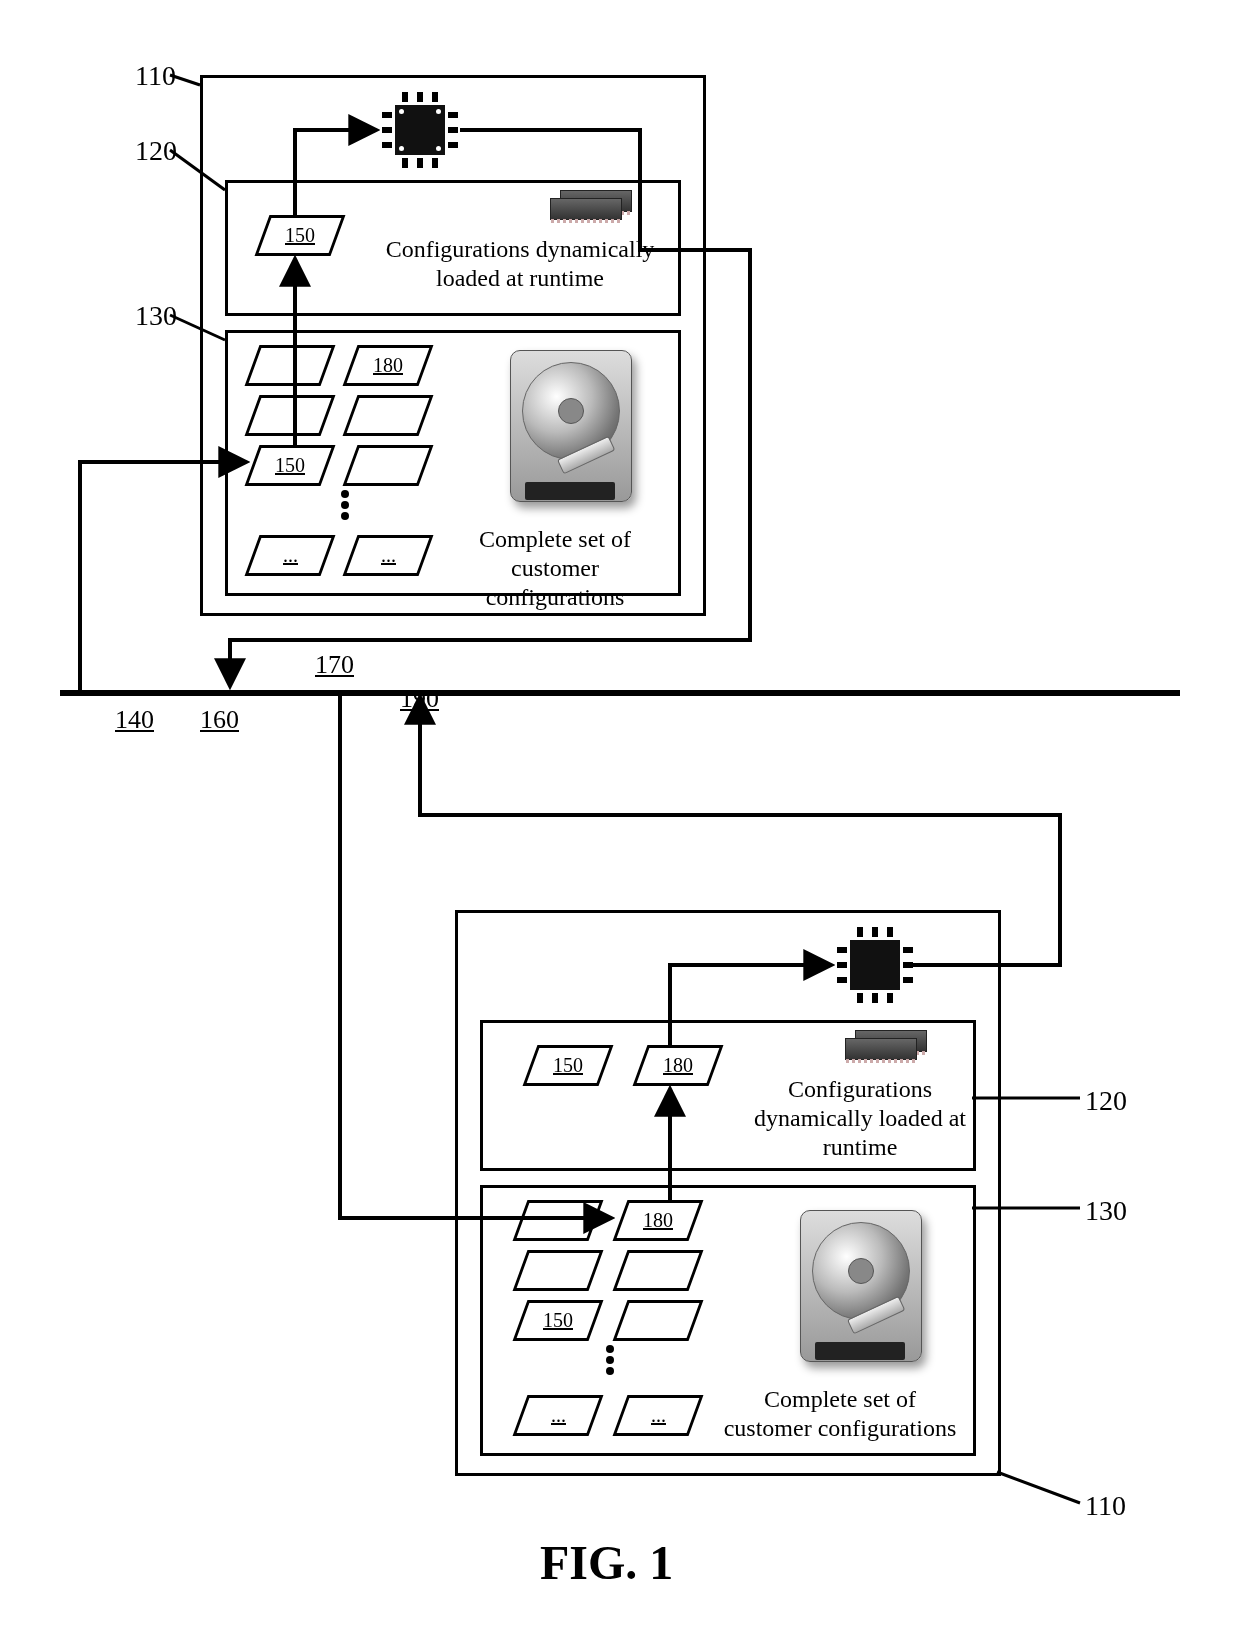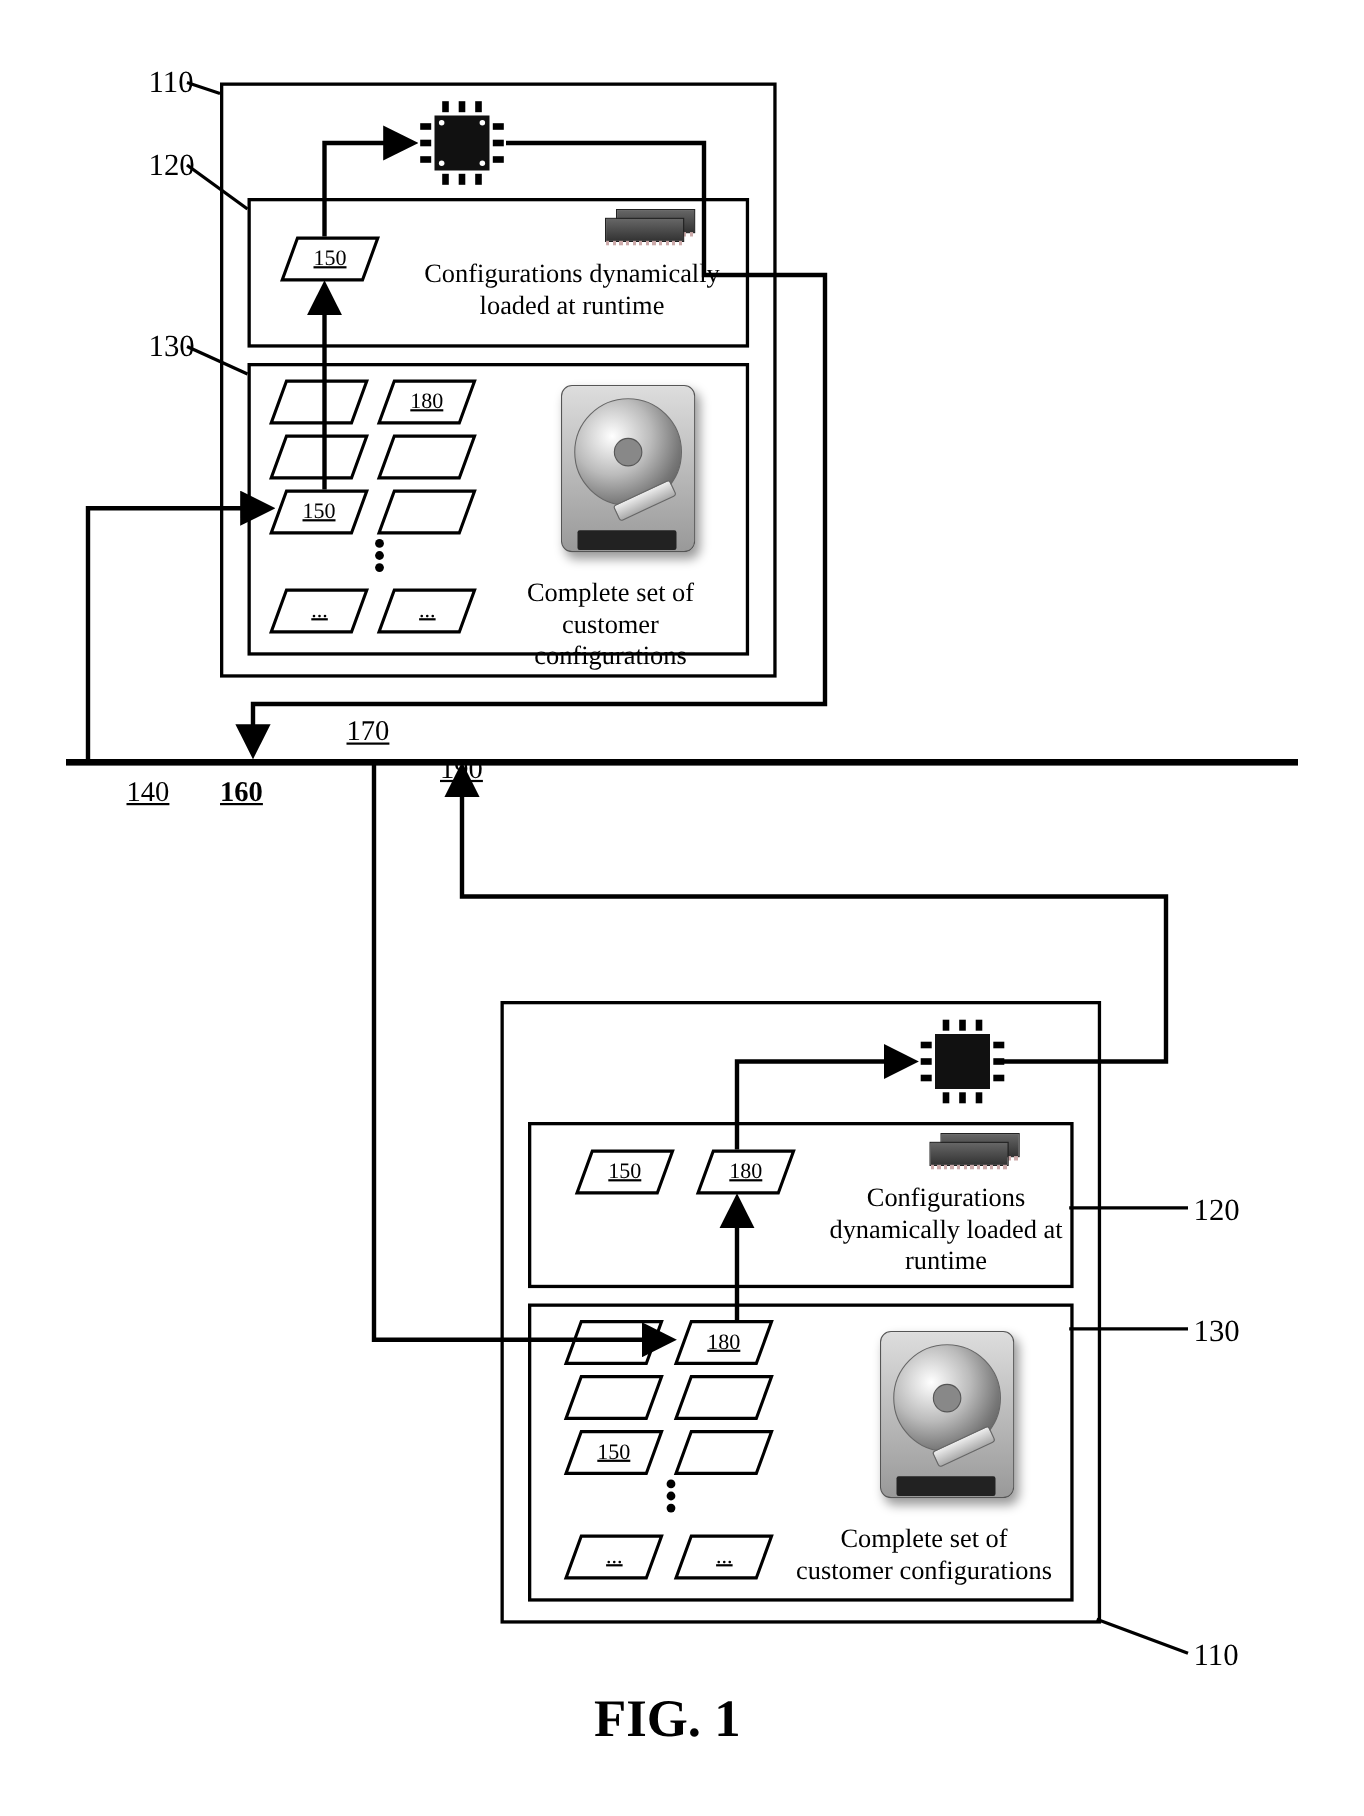--- a/index.html
+++ b/index.html
@@ -228,21 +228,21 @@
     <div></div>
     <div></div>
   </div>
 
 <div class="label" style="left:135px; top:60px;">110</div>
 <div class="label" style="left:135px; top:135px;">120</div>
 <div class="label" style="left:135px; top:300px;">130</div>
 
 <div style="position:absolute; left:60px; top:690px; width:1120px; height:6px; background:black;"></div>
 <div class="ref-label" style="left:115px; top:705px;">140</div>
-<div class="ref-label" style="left:200px; top:705px;font-weight:bold;">160</div>
+<div class="ref-label" style="left:200px; top:705px;">160</div>
 <div class="ref-label" style="left:315px; top:650px;">170</div>
 <div class="ref-label" style="left:400px; top:650px;margin-top:34px;">190</div>
 
 <div class="box" style="left:455px; top:910px; width:540px; height:560px;"></div>
 
 <div class="chip" style="left:850px; top:940px;"></div>
 <div style="position:absolute; left:837px; top:927px; width:76px; height:76px;">
   <div style="position:absolute; left:20px; top:0; width:6px; height:10px; background:black;"></div>
   <div style="position:absolute; left:35px; top:0; width:6px; height:10px; background:black;"></div>
   <div style="position:absolute; left:50px; top:0; width:6px; height:10px; background:black;"></div>

